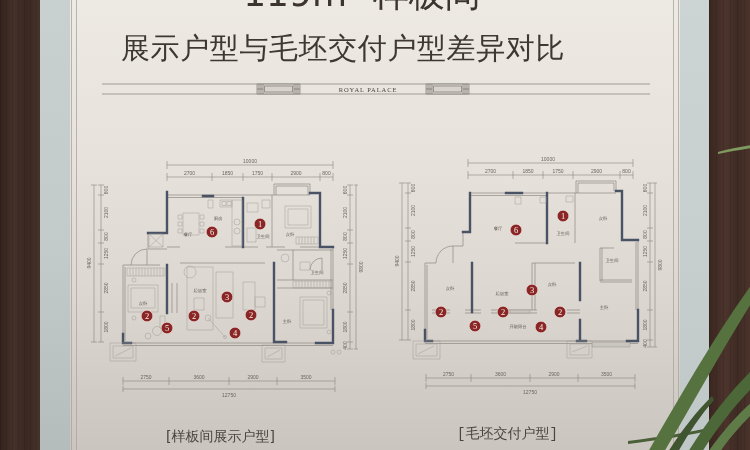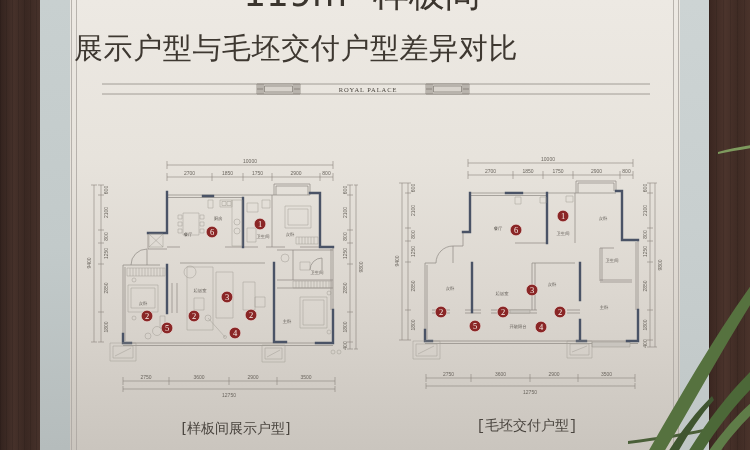--- a/index.html
+++ b/index.html
@@ -11,24 +11,24 @@
     background:repeating-linear-gradient(90deg,rgba(0,0,0,0.10) 0 1px,transparent 1px 7px),
                linear-gradient(90deg,#3a2620 0%,#4b342c 40%,#3f2b24 70%,#4a332b 100%);}
   .frame-left{position:absolute;left:40px;top:0;width:30px;height:450px;
     background:linear-gradient(180deg,#c8d0d0 0%,#c2caca 55%,#b5bcbc 100%);}
   .frame-right{position:absolute;left:680px;top:0;width:29px;height:450px;
     background:linear-gradient(180deg,#cdd4d4 0%,#c8cfcf 50%,#c0c7c7 100%);}
   .poster{position:absolute;left:70px;top:0;width:610px;height:450px;
     background:linear-gradient(180deg,#ede9e3 0%,#e7e3dc 35%,#dcd7d0 65%,#cac5be 100%);}
   .title-partial{position:absolute;left:212px;top:-25px;width:300px;text-align:center;
     font-size:36px;line-height:38px;color:#3b352e;z-index:2;white-space:nowrap;}
-  .subtitle{position:absolute;left:74px;top:30px;width:600px;
+  .subtitle{position:absolute;left:43px;top:30px;width:600px;text-align:center;
     font-size:29px;line-height:36px;color:#3e3831;letter-spacing:0.6px;z-index:2;white-space:nowrap;}
   .caption{position:absolute;width:140px;font-size:14px;line-height:18px;color:#4a453f;
-    text-align:center;z-index:2;white-space:nowrap;}
+    z-index:2;white-space:nowrap;margin-top:8px;}
   .caption-left{left:166px;top:419px;}
   .caption-right{left:457px;top:417px;font-family:Liberation Mono, monospace;}
   svg.overlay{position:absolute;left:0;top:0;z-index:1;}
   svg.leaves{position:absolute;left:0;top:0;z-index:3;}
 
   .border-line{stroke:#aaa59f;stroke-width:0.8;fill:none;}
   .band{stroke:#8f8a84;stroke-width:0.8;fill:none;}
   .band-block{stroke:#6f6a63;stroke-width:0.6;fill:#d8d3cc;}
   .brand{font-family:"Liberation Serif",serif;font-size:6.5px;fill:#4a453f;text-anchor:middle;letter-spacing:0.9px;}
   .dim{stroke:#8a857e;stroke-width:0.6;fill:none;}

